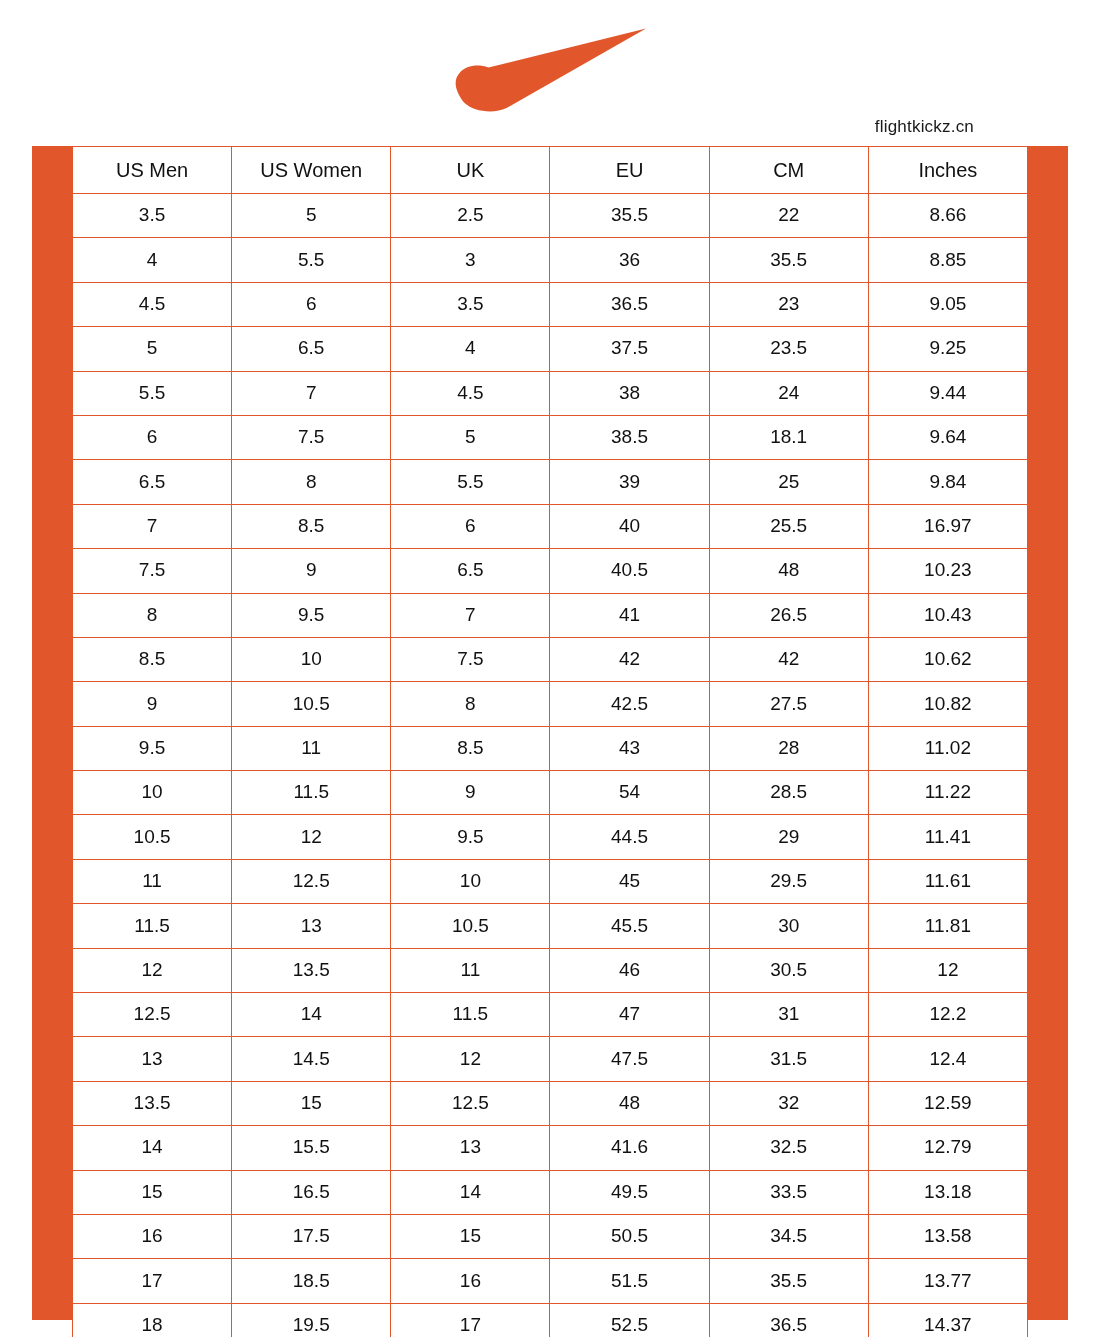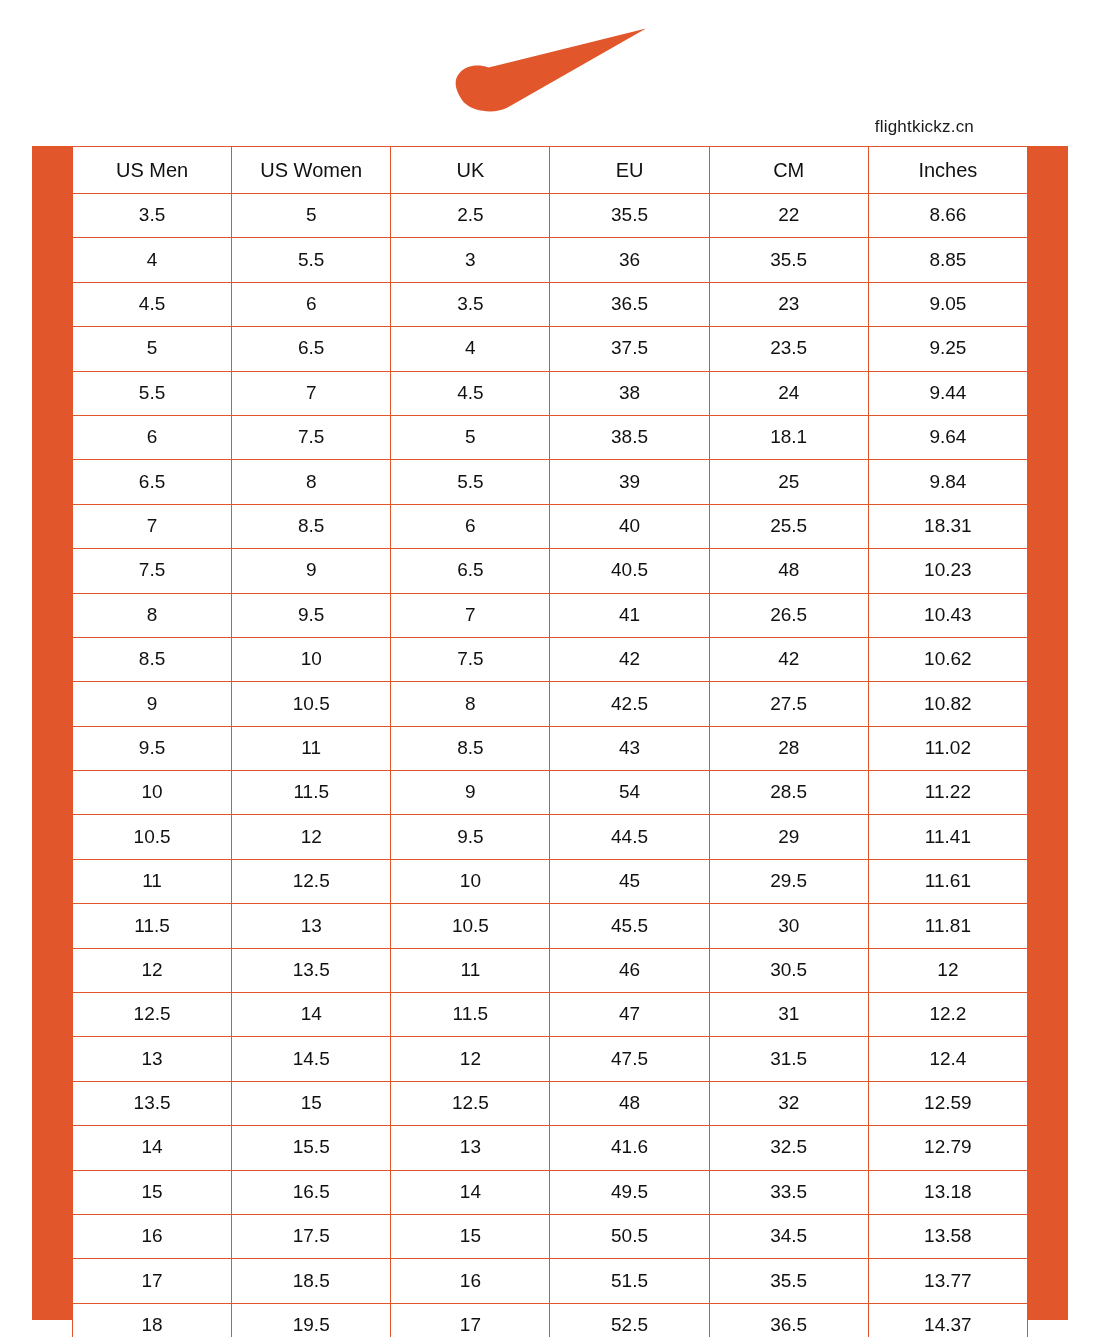--- a/index.html
+++ b/index.html
@@ -169,21 +169,21 @@
               <td>39</td>
               <td>25</td>
               <td>9.84</td>
             </tr>
             <tr>
               <td>7</td>
               <td>8.5</td>
               <td>6</td>
               <td>40</td>
               <td>25.5</td>
-              <td>18.31</td>
+              <td>16.97</td>
             </tr>
             <tr>
               <td>7.5</td>
               <td>9</td>
               <td>6.5</td>
               <td>40.5</td>
               <td>48</td>
               <td>10.23</td>
             </tr>
             <tr>

